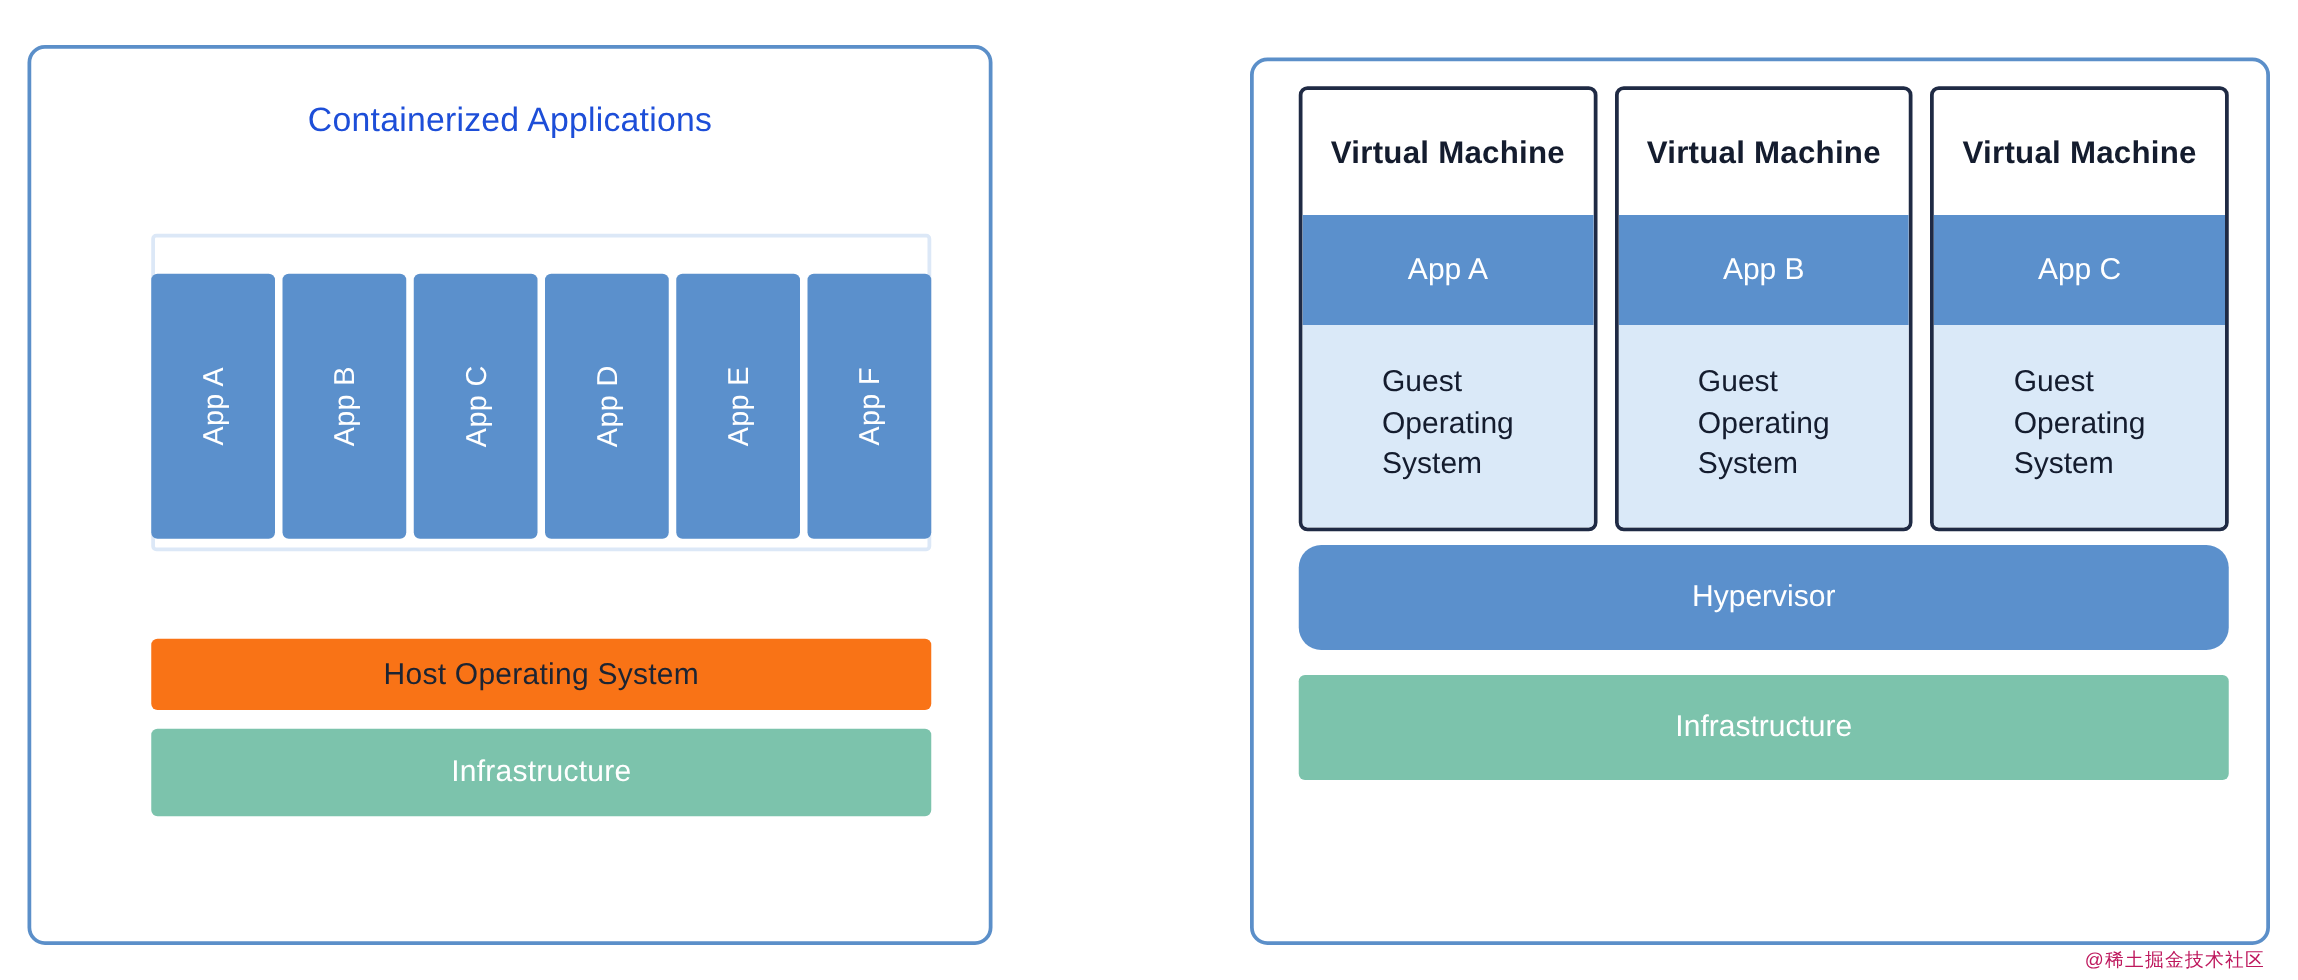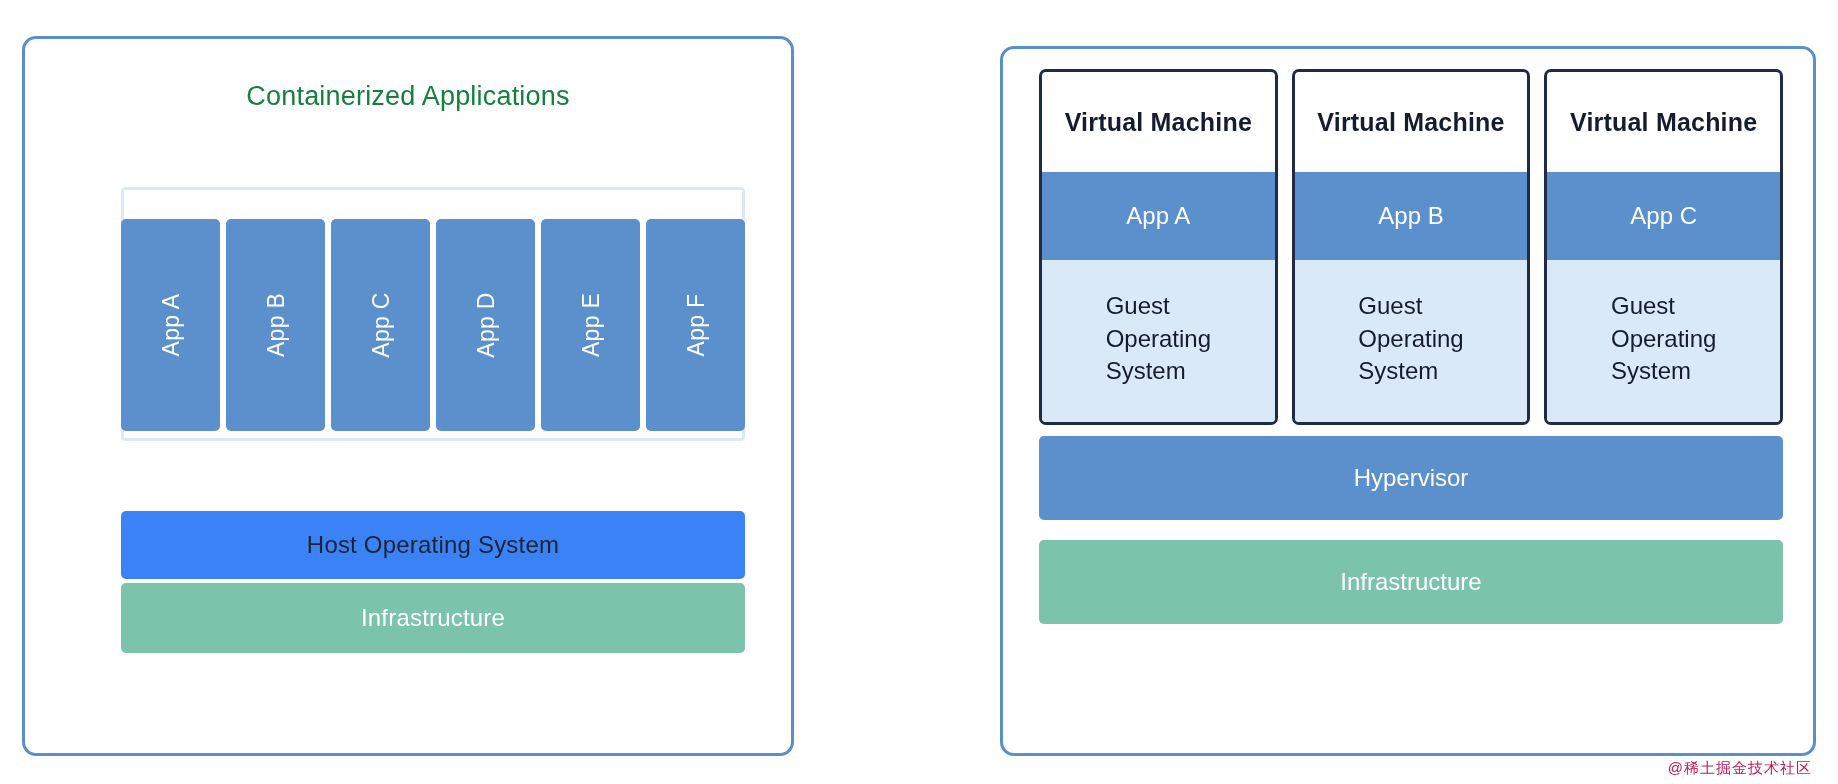--- a/index.html
+++ b/index.html
@@ -33,21 +33,21 @@
   #panel-containers { left: 22px;  top: 36px; width: 772px;  height: 720px; }
   #panel-vms        { left: 1000px; top: 46px; width: 816px;  height: 710px; }
 
   
   .panel-title {
     position: absolute;
     left: 0; right: 0;
     top: 42px;
     text-align: center;
     font-size: 27px;
-    color: #15803d;
+    color: #1d4ed8;
     letter-spacing: .2px;
   }
 
   .app-frame {
     position: absolute;
     left: 96px;
     top: 148px;
     width: 624px;
     height: 254px;
     border: 3px solid #dce8f7;
@@ -88,21 +88,21 @@
     width: 624px;
     border-radius: 5px;
     display: flex;
     align-items: center;
     justify-content: center;
     font-size: 24px;
     letter-spacing: .2px;
     box-sizing: border-box;
   }
   .bar-docker      { top: 400px; height: 62px; background: #5b90cc; color: #ffffff; }
-  .bar-host-os     { top: 472px; height: 68px; background: #3b82f6; color: #1c2433; }
+  .bar-host-os     { top: 472px; height: 57px; background: #f97316; color: #1c2433; }
   .bar-infra-left  { top: 544px; height: 70px; background: #7cc3ac; color: #ffffff; }
 
   
   .vm-row {
     position: absolute;
     left: 36px;
     top: 20px;
     width: 744px;
     height: 356px;
     display: flex;
@@ -155,21 +155,21 @@
     left: 36px;
     width: 744px;
     border-radius: 5px;
     display: flex;
     align-items: center;
     justify-content: center;
     font-size: 24px;
     color: #ffffff;
     box-sizing: border-box;
   }
-  .bar-hypervisor   { top: 387px; height: 84px; background: #5b90cc; }
+  .bar-hypervisor   { top: 387px; height: 84px; background: #5b90cc; border-radius: 18px; }
   .bar-infra-right  { top: 491px; height: 84px; background: #7cc3ac; }
 
   
   #watermark {
     position: absolute;
     right: 26px;
     bottom: 6px;
     font-size: 15px;
     color: #be185d;
     letter-spacing: 1px;

